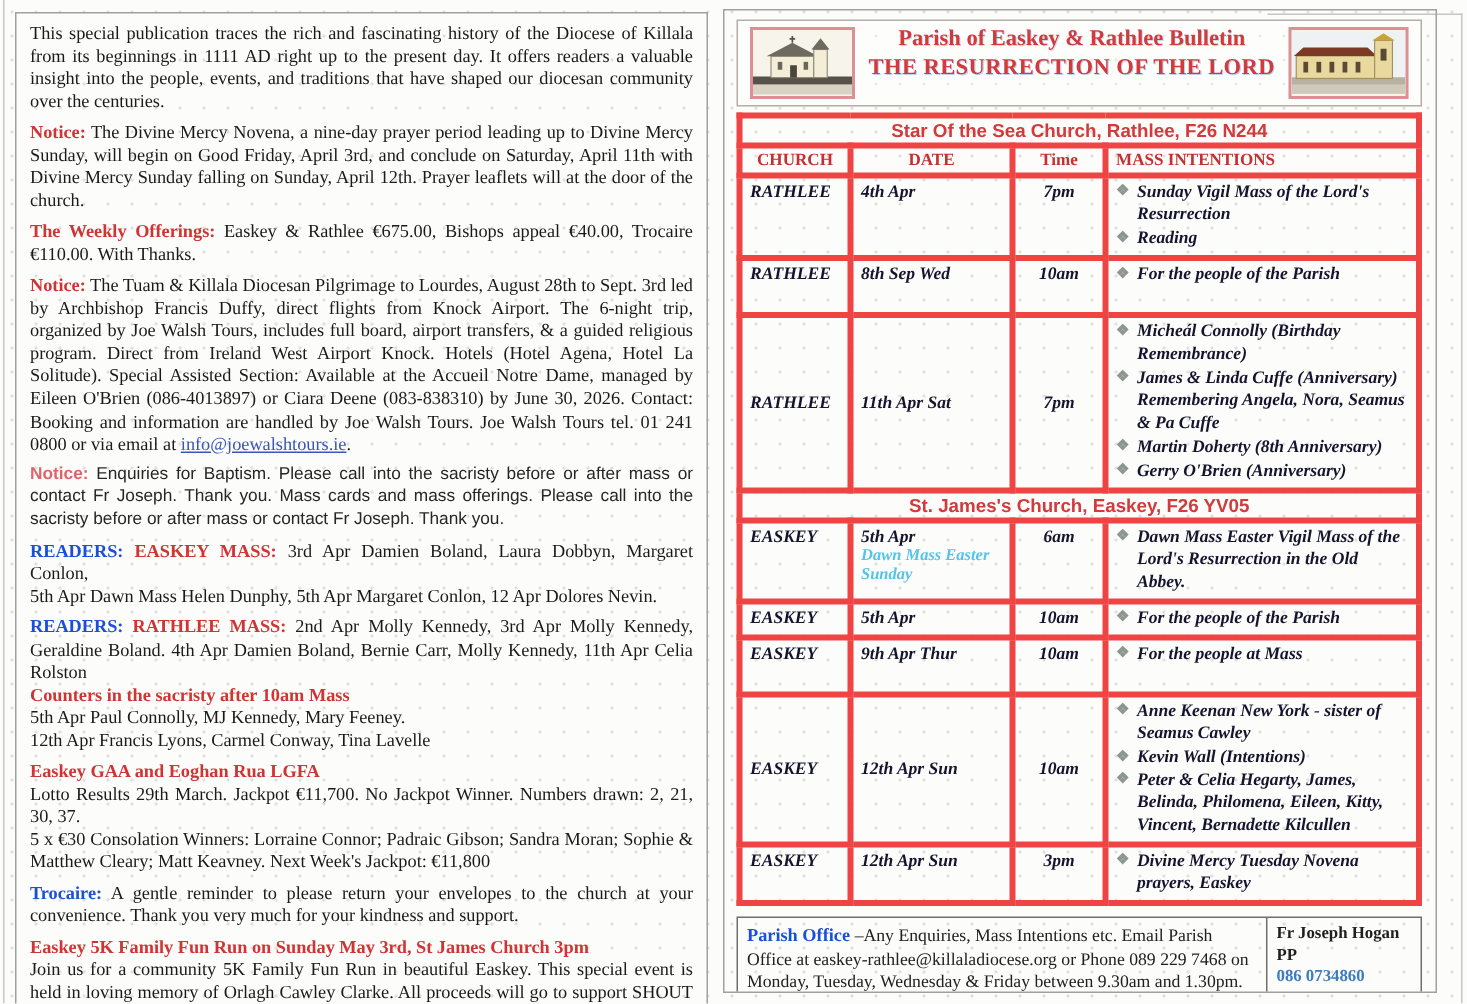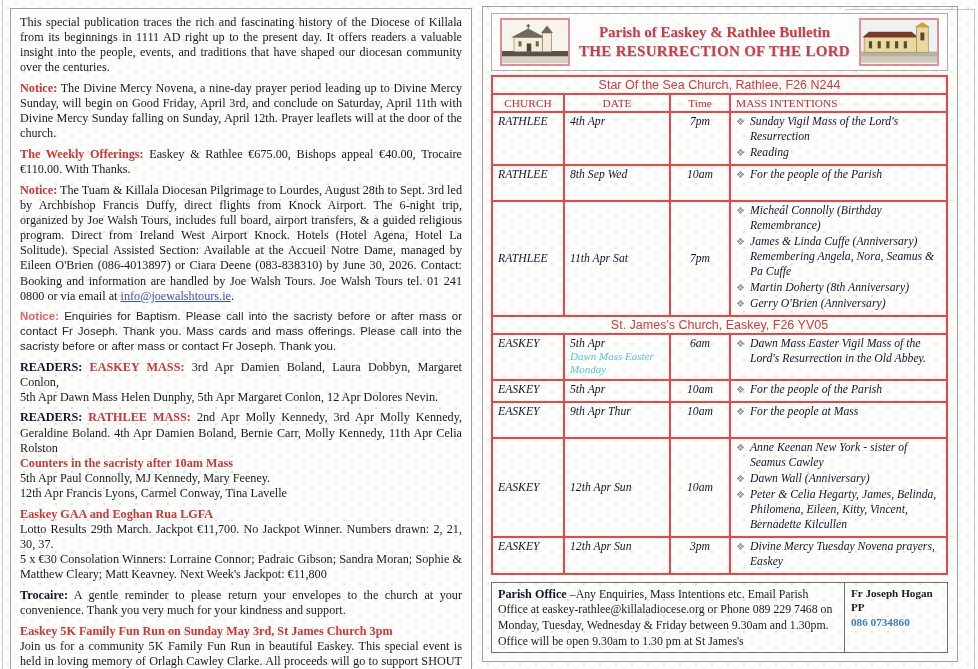--- a/index.html
+++ b/index.html
@@ -21,40 +21,40 @@
   
   .left-panel{
     left:10px;top:8px;width:462px;height:664px;
     padding:6px 9px;overflow:hidden;
     font-size:12.2px;line-height:1.24;color:#1a1a1a;text-align:justify;
   }
   .left-panel p{margin:0 0 5.5px 0;}
   p.sans{font-family:"Liberation Sans",sans-serif;font-size:11.5px;line-height:1.3;color:#262626;}
   .red{color:#cf3535;font-weight:bold;}
   .pink{color:#e0636a;font-weight:bold;}
-  .lav{color:#0f172a;font-weight:bold;}
+  .lav{color:#1d4ed8;font-weight:bold;}
   .b{font-weight:normal;}
   .link{color:#3a56b4;text-decoration:underline;cursor:pointer;}
 
   
   .right-panel{
     left:482px;top:6px;width:476px;height:656px;
     padding:6px 9px 4px 8px;overflow:hidden;color:#16163a;
   }
-  .header-box{border:1px solid #b3aea6;display:flex;align-items:center;padding:4px 8px;gap:6px;background:rgba(255,255,255,0.35);}
+  .header-box{border:1px solid #b3aea6;display:flex;padding:4px 8px;gap:6px;background:rgba(255,255,255,0.35);}
   .titles{flex:1;text-align:center;color:#d23a3c;font-weight:bold;}
   .t1{font-size:15px;text-shadow:0.6px 0.6px 0 rgba(110,150,220,0.35);}
   .t2{font-size:13.5px;margin-top:2px;text-shadow:0.6px 0.6px 0 rgba(110,150,220,0.35);}
   .t3{font-size:15px;margin-top:2px;letter-spacing:0.3px;text-shadow:0.7px 0.7px 0 rgba(110,150,220,0.45);}
   .church-frame{border:2px solid #dd8f96;background:#f6f3ea;width:66px;height:44px;flex:0 0 auto;overflow:hidden;}
   .church-frame.rightimg{width:76px;}
   .church-frame svg{display:block;width:100%;height:100%;}
 
   .mass-table{width:100%;border-collapse:collapse;margin-top:4px;}
-  .mass-table td{border:2px solid #ef4444;padding:2px 5px;vertical-align:top;font-size:11.7px;font-weight:normal;font-style:italic;color:#14142e;}
+  .mass-table td{border:4px solid #ef4444;padding:2px 5px;vertical-align:top;font-size:11.7px;font-weight:bold;font-style:italic;color:#14142e;}
   .mass-table td.banner{text-align:center;color:#d23a3c;font-style:normal;font-family:"Liberation Sans",sans-serif;font-size:12.5px;padding:1px 2px;}
   .mass-table td.th{color:#c43030;font-style:normal;font-size:11.4px;text-align:left;}
   .mass-table td.th.c0,.mass-table td.th.c1,.mass-table td.th.c2{text-align:center;}
   td.church{width:60px;}
   td.date{width:94px;}
   td.time{width:48px;text-align:center;}
   .note{color:#55c3ea;font-size:11px;line-height:1.25;}
   .int{display:flex;gap:5px;margin-bottom:1px;line-height:1.28;}
   .bullet{color:#8e968e;font-style:normal;font-size:10px;flex:0 0 auto;padding-top:1px;}
   tr.vmid td.church,tr.vmid td.date,tr.vmid td.time{vertical-align:middle;}
@@ -196,21 +196,21 @@
               </div>
             </td>
           </tr>
           <tr>
             <td colspan="4" class="banner">St. James's Church, Easkey, F26 YV05</td>
           </tr>
           <tr>
             <td class="church">EASKEY</td>
             <td class="date">
               <div>5th Apr</div>
-              <div class="note">Dawn Mass Easter Monday</div>
+              <div class="note">Dawn Mass Easter Sunday</div>
             </td>
             <td class="time">6am</td>
             <td class="ints">
               <div class="int">
                 <span class="bullet">❖</span>
                 <span>Dawn Mass Easter Vigil Mass of the Lord's Resurrection in the Old Abbey.</span>
               </div>
             </td>
           </tr>
           <tr>
@@ -245,21 +245,21 @@
               <div>12th Apr Sun</div>
             </td>
             <td class="time">10am</td>
             <td class="ints">
               <div class="int">
                 <span class="bullet">❖</span>
                 <span>Anne Keenan New York - sister of Seamus Cawley</span>
               </div>
               <div class="int">
                 <span class="bullet">❖</span>
-                <span>Dawn Wall (Anniversary)</span>
+                <span>Kevin Wall (Intentions)</span>
               </div>
               <div class="int">
                 <span class="bullet">❖</span>
                 <span>Peter &amp; Celia Hegarty, James, Belinda, Philomena, Eileen, Kitty, Vincent, Bernadette Kilcullen</span>
               </div>
             </td>
           </tr>
           <tr>
             <td class="church">EASKEY</td>
             <td class="date">

